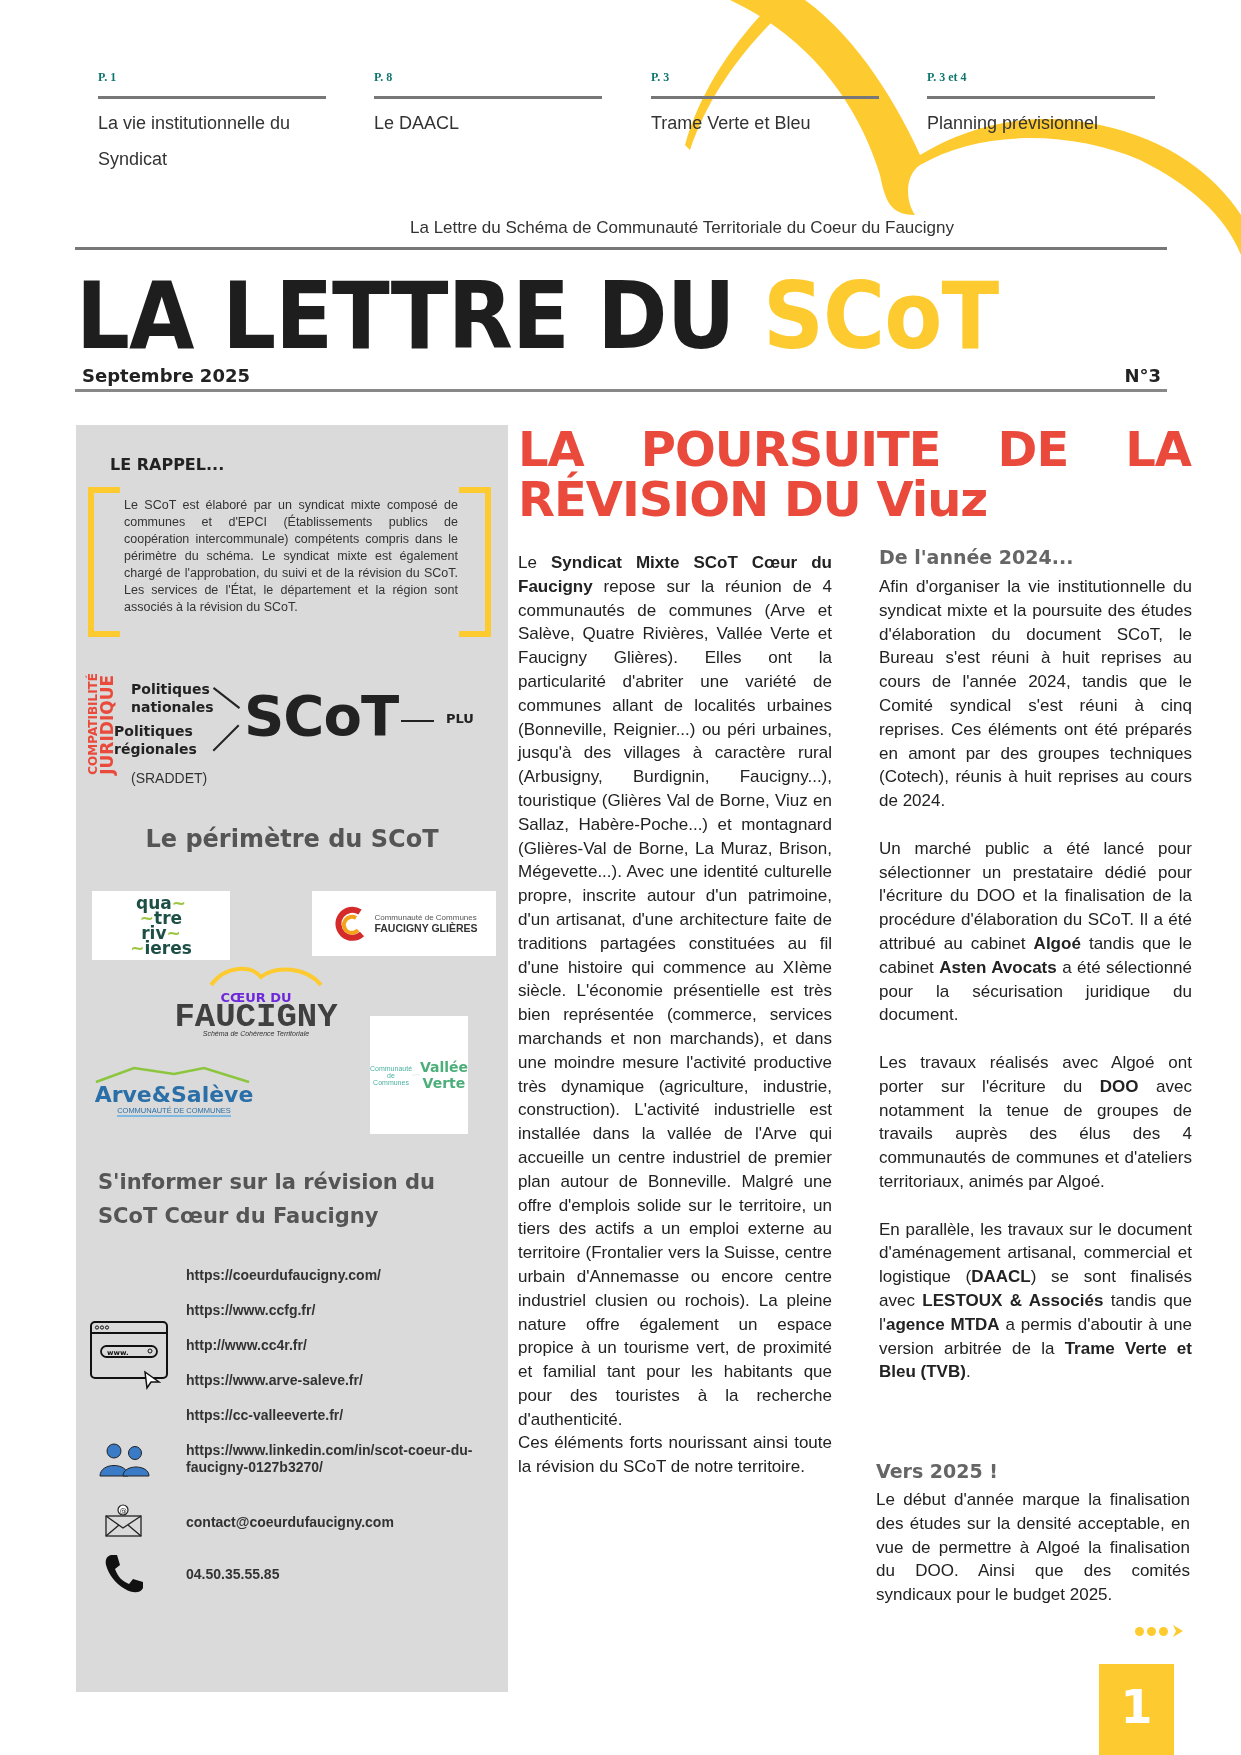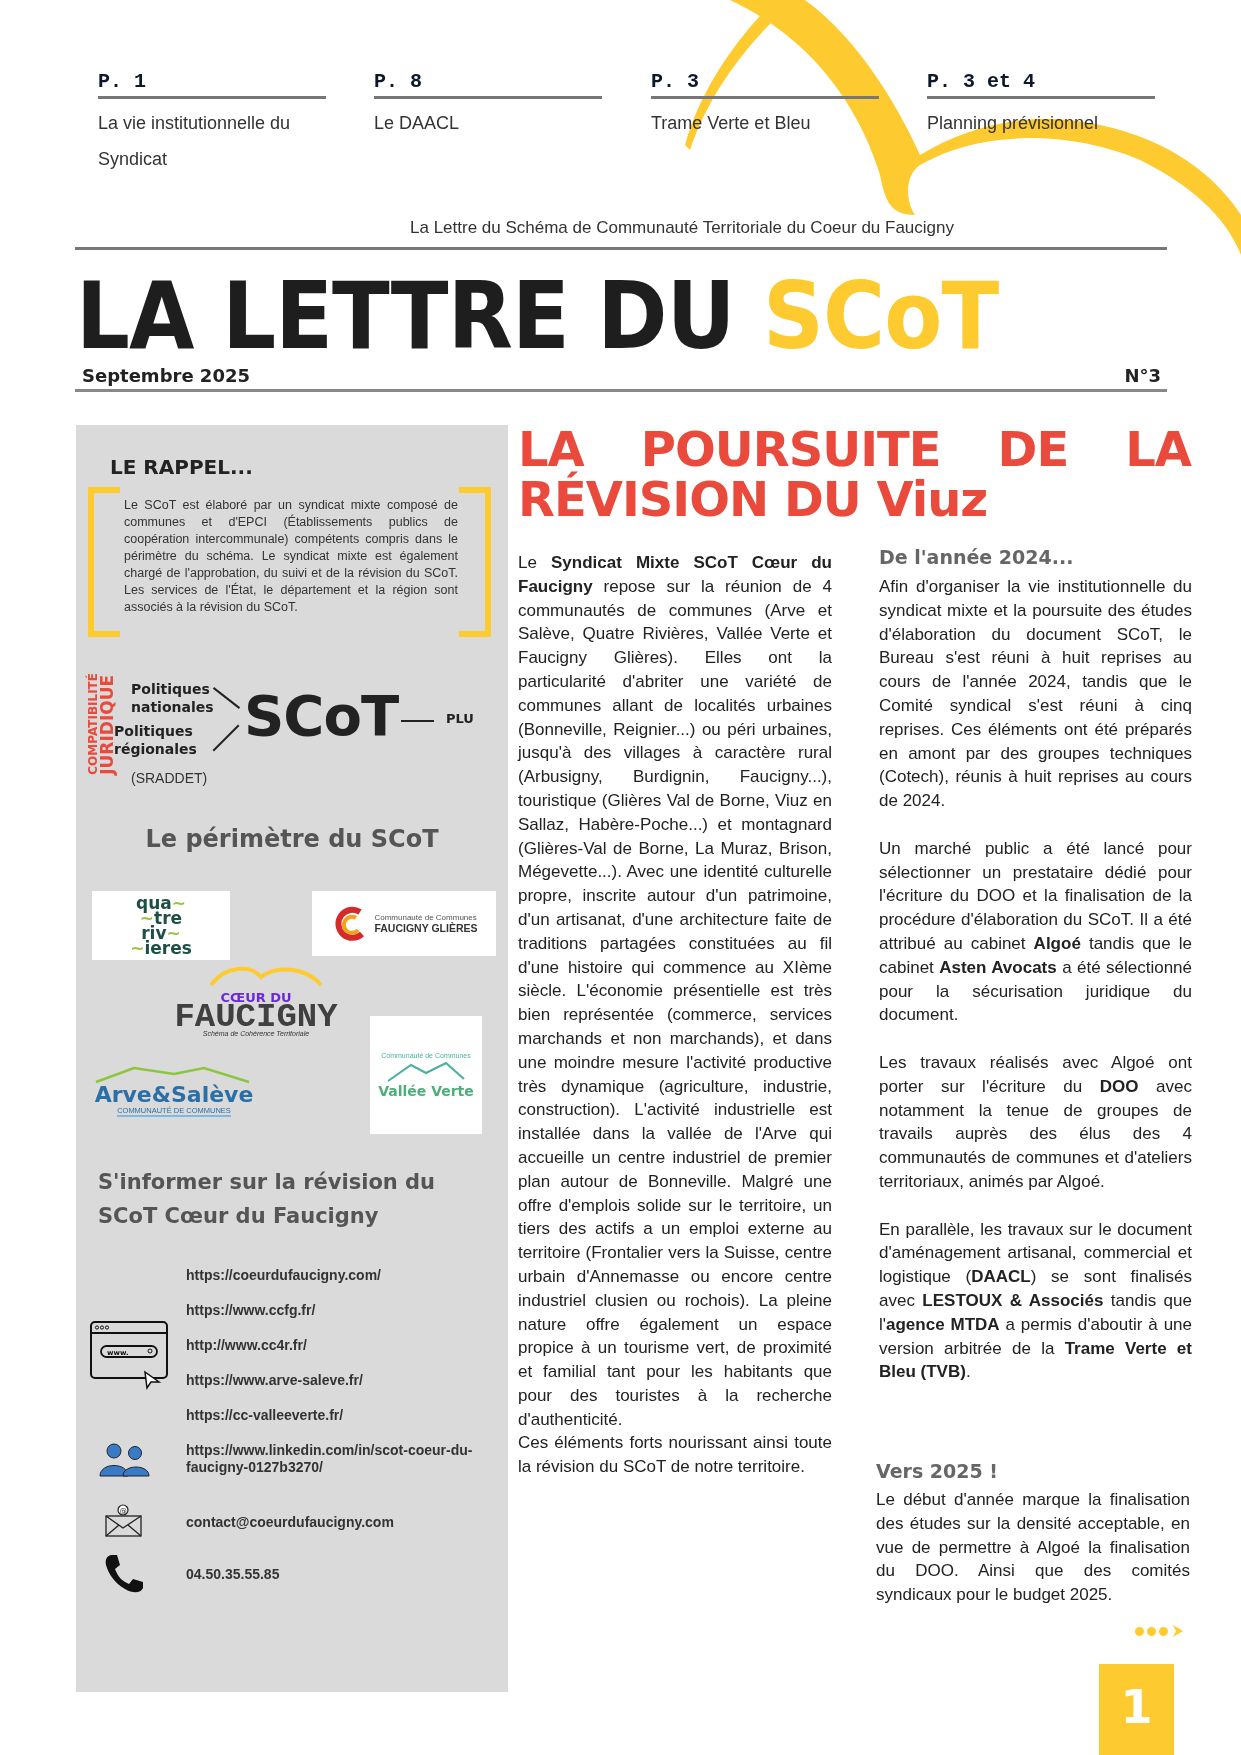--- a/index.html
+++ b/index.html
@@ -4,38 +4,38 @@
 <style>
   * { box-sizing: border-box; margin: 0; padding: 0; }
   html, body { width: 1241px; height: 1755px; background: #ffffff; overflow: hidden; }
   body { position: relative; font-family: "Liberation Sans", sans-serif; color: #222; }
 
   .swoosh { position: absolute; left: 0; top: 0; width: 1241px; height: 260px; pointer-events: none; }
 
   
   .toc { position: absolute; top: 70px; left: 98px; }
   .toc-item { position: absolute; width: 228px; }
-  .toc-item .pg { font-family: Liberation Mono, monospace; font-weight: bold; font-size: 20px; color: #0f172a; height: 26px; }
+  .toc-item .pg { font-family: Liberation Serif, serif; font-weight: bold; font-size: 12px; color: #0f766e; height: 26px; }
   .toc-item .rule { height: 3px; background: #777; margin-bottom: 6px; }
   .toc-item .topic { font-size: 18px; color: #333; line-height: 36px; }
 
   .subtitle { position: absolute; top: 218px; left: 0; width: 1155px; text-align: right; padding-right: 0; font-size: 17px; color: #333; }
   .subtitle span { position: absolute; left: 410px; }
   .rule-top { position: absolute; top: 247px; left: 75px; width: 1092px; height: 3px; background: #777; }
 
   .masthead { position: absolute; top: 262px; left: 76px; font-family: "DejaVu Sans", sans-serif; font-weight: bold; font-size: 92px; letter-spacing: -1px; line-height: 110px; color: #1e1e1e; transform: scaleX(0.92); transform-origin: left top; white-space: nowrap; }
   .masthead .accent { color: #fdcb2f; }
 
   .issue-date { position: absolute; top: 365px; left: 82px; font-family: "DejaVu Sans", sans-serif; font-weight: bold; font-size: 18px; color: #222; }
   .issue-no { position: absolute; top: 365px; right: 80px; font-family: "DejaVu Sans", sans-serif; font-weight: bold; font-size: 18px; color: #222; }
   .rule-bottom { position: absolute; top: 389px; left: 75px; width: 1092px; height: 3px; background: #888; }
 
   
   .sidebar { position: absolute; top: 425px; left: 76px; width: 432px; height: 1267px; background: #dadada; }
-  .rappel-title { position: absolute; top: 30px; left: 34px; font-family: "DejaVu Sans", sans-serif; font-weight: bold; font-size: 20px; color: #222; }
+  .rappel-title { position: absolute; top: 30px; left: 34px; font-family: "DejaVu Sans", sans-serif; font-weight: bold; font-size: 16px; color: #222; }
   .bracket { position: absolute; top: 62px; width: 32px; height: 150px; border: 6px solid #fdcb2f; }
   .bracket.left { left: 12px; border-right: none; }
   .bracket.right { left: 383px; border-left: none; }
   .rappel-text { position: absolute; top: 72px; left: 48px; width: 334px; font-size: 12.5px; line-height: 17px; color: #333; text-align: justify; }
 
   .compat { position: absolute; top: 248px; left: 10px; width: 40px; height: 110px; }
   .compat-label { position: absolute; top: 0; left: 0; transform: rotate(-90deg) translateX(-100%); transform-origin: left top; color: #e94a3b; font-family: "DejaVu Sans", sans-serif; font-weight: bold; white-space: nowrap; line-height: 14px; }
   .compat-label .l1 { font-size: 12px; display: block; }
   .compat-label .l2 { font-size: 17px; display: block; }
   .pol { position: absolute; font-family: "DejaVu Sans", sans-serif; font-weight: bold; font-size: 14px; color: #222; line-height: 18px; }
@@ -152,21 +152,21 @@
     <div style="font-family:Liberation Mono, monospace; font-weight:bold; color:#404040; font-size:34px; line-height:26px;">FAUCIGNY</div>
     <div style="font-size:7px; color:#333; font-style:italic;">Schéma de Cohérence Territoriale</div>
   </div>
   <div class="logo transparent" style="top:630px; left:12px; width:172px; height:70px; flex-direction:column;">
     <svg width="160" height="20" viewBox="0 0 160 20">
         <path d="M2 18 L 40 4 L 80 10 L 110 4 L 155 18" stroke="#8cc63f" stroke-width="2.5" fill="none"></path>
       </svg>
     <div style="font-family:'DejaVu Sans',sans-serif; font-weight:bold; color:#2a6fa8; font-size:22px; line-height:22px;">Arve&amp;Salève</div>
     <div style="font-size:7.5px; color:#2a6fa8; border-bottom:2px solid #7fb8e0;">COMMUNAUTÉ DE COMMUNES</div>
   </div>
-  <div class="logo" style="top:591px; left:294px; width:112px; height:118px; flex-direction:column;">
+  <div class="logo" style="top:591px; left:294px; width:98px; height:118px; flex-direction:row;">
     <div style="font-size:7px; color:#4ab0a0;">Communauté de Communes</div>
     <svg width="80" height="24" viewBox="0 0 80 24">
         <path d="M2 22 L 25 6 L 40 14 L 60 4 L 78 20" stroke="#4ab0a0" stroke-width="2" fill="none"></path>
       </svg>
     <div style="font-family:'DejaVu Sans',sans-serif; font-weight:bold; color:#4caf7a; font-size:14px;">Vallée Verte</div>
   </div>
 
   <div class="info-title">
     <div>S'informer sur la révision du</div>
     <div>SCoT Cœur du Faucigny</div>

